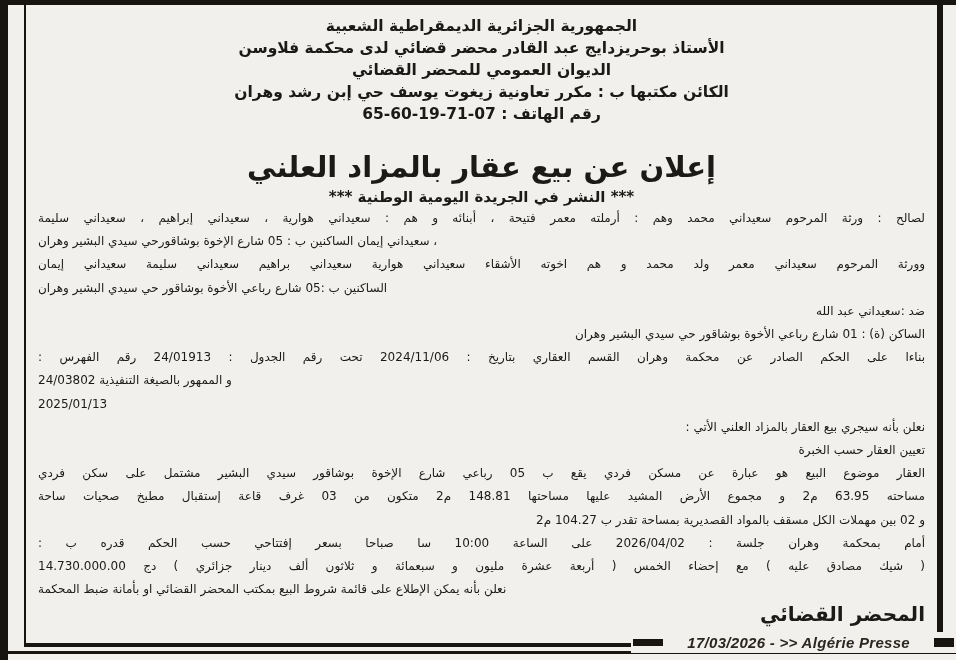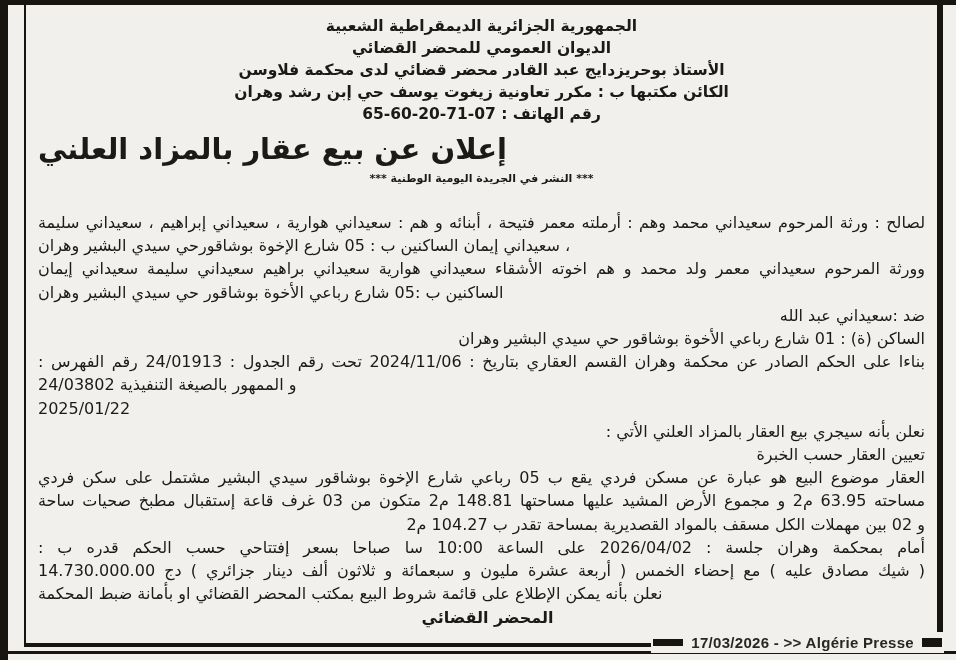--- a/index.html
+++ b/index.html
@@ -14,68 +14,68 @@
     border-left:8px solid #181410;border-top:5px solid #181410;padding-left:8px;
   }
   .doc-frame{
     position:absolute;left:16px;top:0;right:13px;bottom:13px;
     box-sizing:border-box;
     border:2px solid #181410;border-top:none;
     border-right-width:6px;border-bottom-width:4px;
     padding:10px 12px 0 12px;
   }
   .doc-header{direction:rtl;text-align:center;font-weight:bold;font-size:15.5px;line-height:22px;}
-  .doc-title{direction:rtl;text-align:left;font-weight:bold;font-size:29px;line-height:40px;margin-top:4px;}
-  .doc-subtitle{direction:rtl;text-align:center;font-weight:bold;font-size:11px;line-height:20px;}
-  .doc-body{direction:rtl;margin-top:22px;font-size:16px;line-height:23.2px;}
+  .doc-title{direction:rtl;text-align:center;font-weight:bold;font-size:29px;line-height:40px;margin-top:22px;}
+  .doc-subtitle{direction:rtl;text-align:center;font-weight:bold;font-size:15px;line-height:20px;}
+  .doc-body{direction:rtl;margin-top:0;font-size:12px;line-height:23.2px;}
   .bline.right{text-align:right;}
   .bline.center{text-align:left;}
   .bline.justify{text-align:justify;text-align-last:justify;}
   .bline[dir="ltr"]{direction:ltr;}
-  .signature{direction:rtl;font-weight:bold;font-size:16px;line-height:22px;margin-top:2px;text-align:center;padding-left:12px;}
+  .signature{direction:rtl;font-weight:bold;font-size:20px;line-height:22px;margin-top:2px;text-align:right;padding-left:12px;}
   .press-footer{
-    position:absolute;right:12px;top:627px;z-index:3;
-    display:flex;align-items:center;gap:8px;
-    background:#f1f0ec;padding:2px;
+    position:absolute;right:0;top:627px;z-index:3;
+    display:flex;align-items:center;gap:24px;
+    background:#f1f0ec;padding:2px;font-style:italic;
   }
   .rule-bar{display:inline-block;width:30px;height:7px;background:#181410;}
   .rule-corner{width:20px;height:9px;}
   .press-text{
     direction:ltr;font-family:"Liberation Sans","DejaVu Sans",sans-serif;
     font-weight:bold;font-size:15px;color:#2a2620;letter-spacing:.3px;white-space:nowrap;
   }
   .bottom-rule{position:absolute;left:0;right:0;top:646px;height:3px;background:#181410;}
 </style>
 </head>
 <body>
 
 <div class="page">
   <div class="doc-frame">
 
     <div class="doc-header">
       <div class="h-line">الجمهورية الجزائرية الديمقراطية الشعبية</div>
+      <div class="h-line">الأستاذ بوحريزدايج عبد القادر محضر قضائي لدى محكمة فلاوسن</div>
       <div class="h-line">الديوان العمومي للمحضر القضائي</div>
-      <div class="h-line">الأستاذ بوحريزدايج عبد القادر محضر قضائي لدى محكمة فلاوسن</div>
       <div class="h-line">الكائن مكتبها ب :  مكرر تعاونية زيغوت يوسف  حي إبن رشد وهران</div>
-      <div class="h-line">رقم الهاتف : 07-71-20-60-65</div>
+      <div class="h-line">رقم الهاتف : 07-71-19-60-65</div>
     </div>
 
     <div class="doc-title">إعلان عن بيع عقار بالمزاد العلني</div>
     <div class="doc-subtitle">*** النشر في الجريدة اليومية الوطنية ***</div>
 
     <div class="doc-body">
         <div class="bline justify" dir="rtl"><span dir="rtl">لصالح : ورثة المرحوم سعيداني محمد وهم : أرملته معمر فتيحة ، أبنائه و هم : سعيداني هوارية ، سعيداني إبراهيم ، سعيداني سليمة</span></div>
         <div class="bline center" dir="rtl"><span dir="rtl">، سعيداني إيمان الساكنين ب :  05 شارع الإخوة بوشاقورحي سيدي البشير وهران</span></div>
         <div class="bline justify" dir="rtl"><span dir="rtl">وورثة المرحوم سعيداني معمر ولد محمد و هم اخوته الأشقاء  سعيداني هوارية سعيداني براهيم سعيداني سليمة سعيداني إيمان</span></div>
         <div class="bline center" dir="rtl"><span dir="rtl">الساكنين ب :05 شارع رباعي  الأخوة بوشاقور حي سيدي البشير  وهران</span></div>
         <div class="bline right" dir="rtl"><span dir="rtl">ضد :سعيداني عبد الله</span></div>
         <div class="bline right" dir="rtl"><span dir="rtl">الساكن (ة) : 01 شارع رباعي الأخوة بوشاقور حي سيدي البشير  وهران</span></div>
         <div class="bline justify" dir="rtl"><span dir="rtl">بناءا على الحكم الصادر عن محكمة وهران القسم العقاري بتاريخ :  2024/11/06 تحت رقم الجدول : 24/01913 رقم الفهرس :</span></div>
         <div class="bline center" dir="ltr"><span dir="ltr">24/03802</span> <span dir="rtl">و الممهور بالصيغة  التنفيذية</span></div>
-        <div class="bline center" dir="ltr"><span dir="ltr">2025/01/22</span></div>
+        <div class="bline center" dir="ltr"><span dir="ltr">2025/01/13</span></div>
         <div class="bline right" dir="rtl"><span dir="rtl">نعلن بأنه سيجري بيع العقار بالمزاد العلني الأتي :</span></div>
         <div class="bline right" dir="rtl"><span dir="rtl">تعيين العقار حسب الخبرة</span></div>
         <div class="bline justify" dir="rtl"><span dir="rtl">العقار موضوع البيع  هو عبارة عن مسكن فردي يقع  ب 05 رباعي شارع الإخوة بوشاقور سيدي البشير مشتمل على سكن فردي</span></div>
         <div class="bline justify" dir="rtl"><span dir="rtl">مساحته  63.95 م2 و مجموع الأرض المشيد عليها مساحتها 148.81 م2 متكون من 03 غرف قاعة إستقبال مطبخ صحيات ساحة</span></div>
         <div class="bline right" dir="rtl"><span dir="rtl">و 02 بين مهملات الكل مسقف بالمواد القصديرية بمساحة تقدر ب 104.27 م2</span></div>
         <div class="bline justify" dir="rtl"><span dir="rtl">أمام  بمحكمة وهران جلسة  : 2026/04/02 على الساعة  10:00  سا صباحا بسعر إفتتاحي حسب الحكم قدره ب :</span></div>
         <div class="bline justify" dir="ltr"><span dir="ltr">14.730.000.00</span> <span dir="rtl">دج</span> <span dir="rtl">( أربعة عشرة مليون و سبعمائة و ثلاثون ألف دينار جزائري )</span> <span dir="rtl">مع إحضاء الخمس</span> <span dir="rtl">( شيك مصادق عليه )</span></div>
         <div class="bline center" dir="rtl"><span dir="rtl">نعلن بأنه يمكن الإطلاع على قائمة شروط البيع بمكتب المحضر القضائي او بأمانة ضبط  المحكمة</span></div>
       </div>
 

